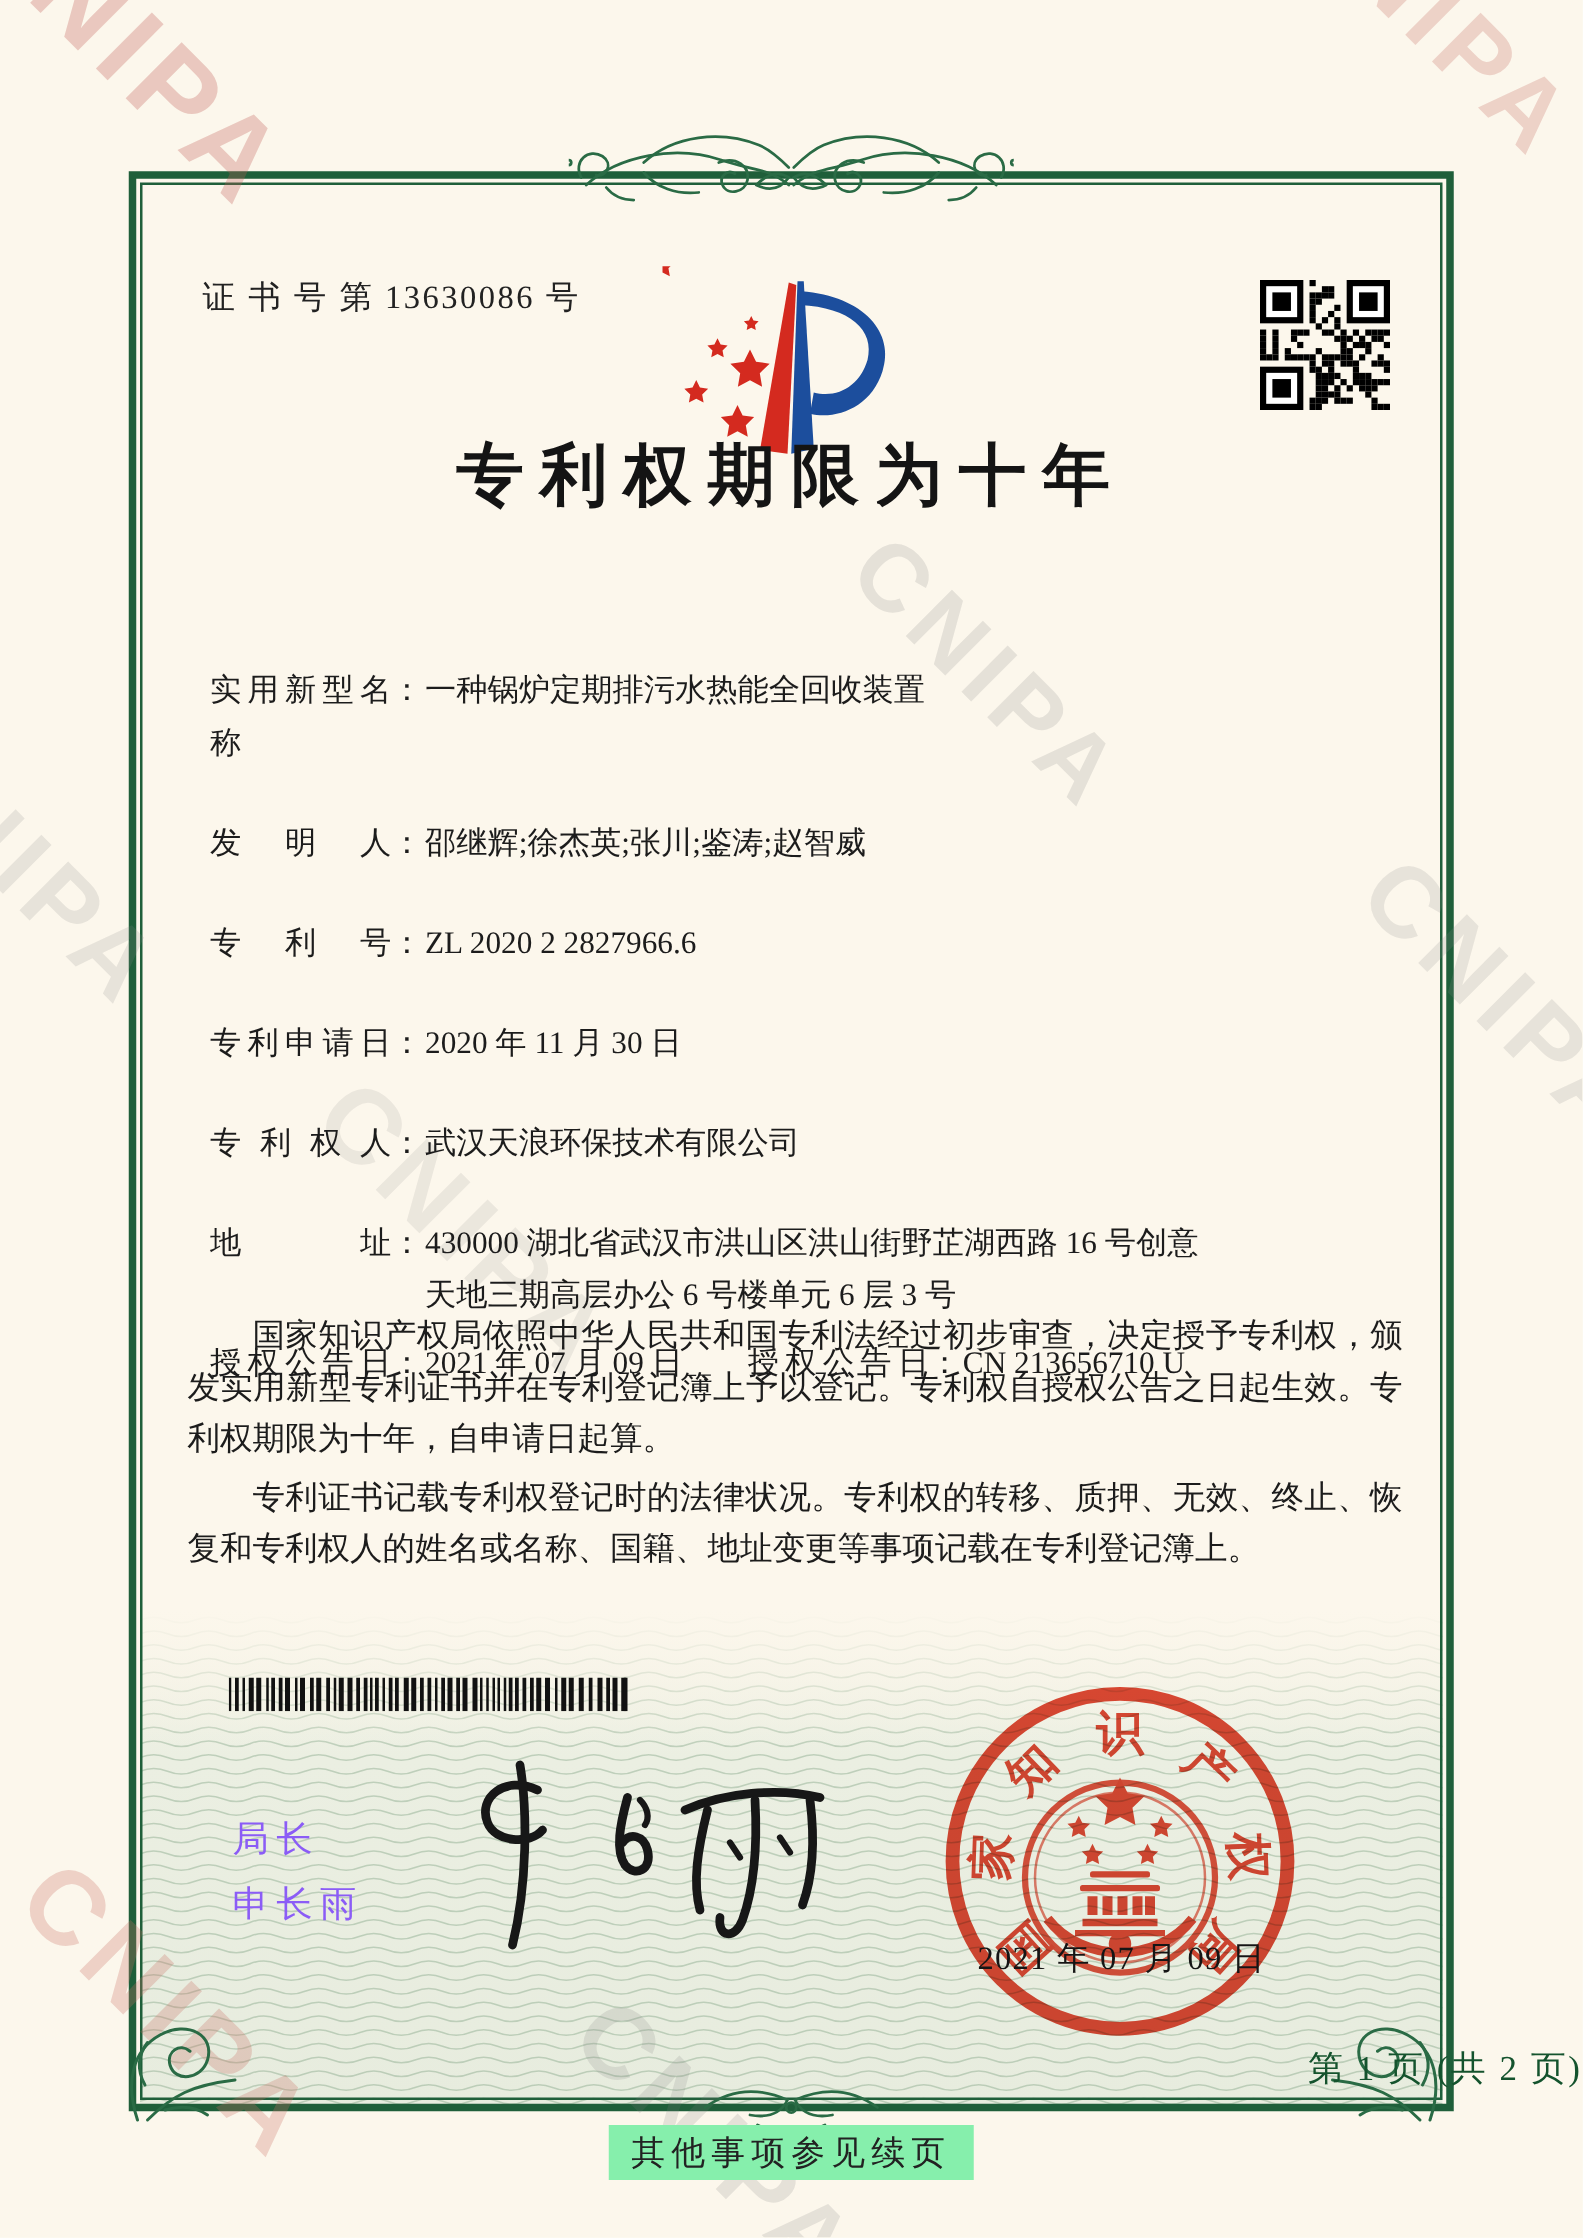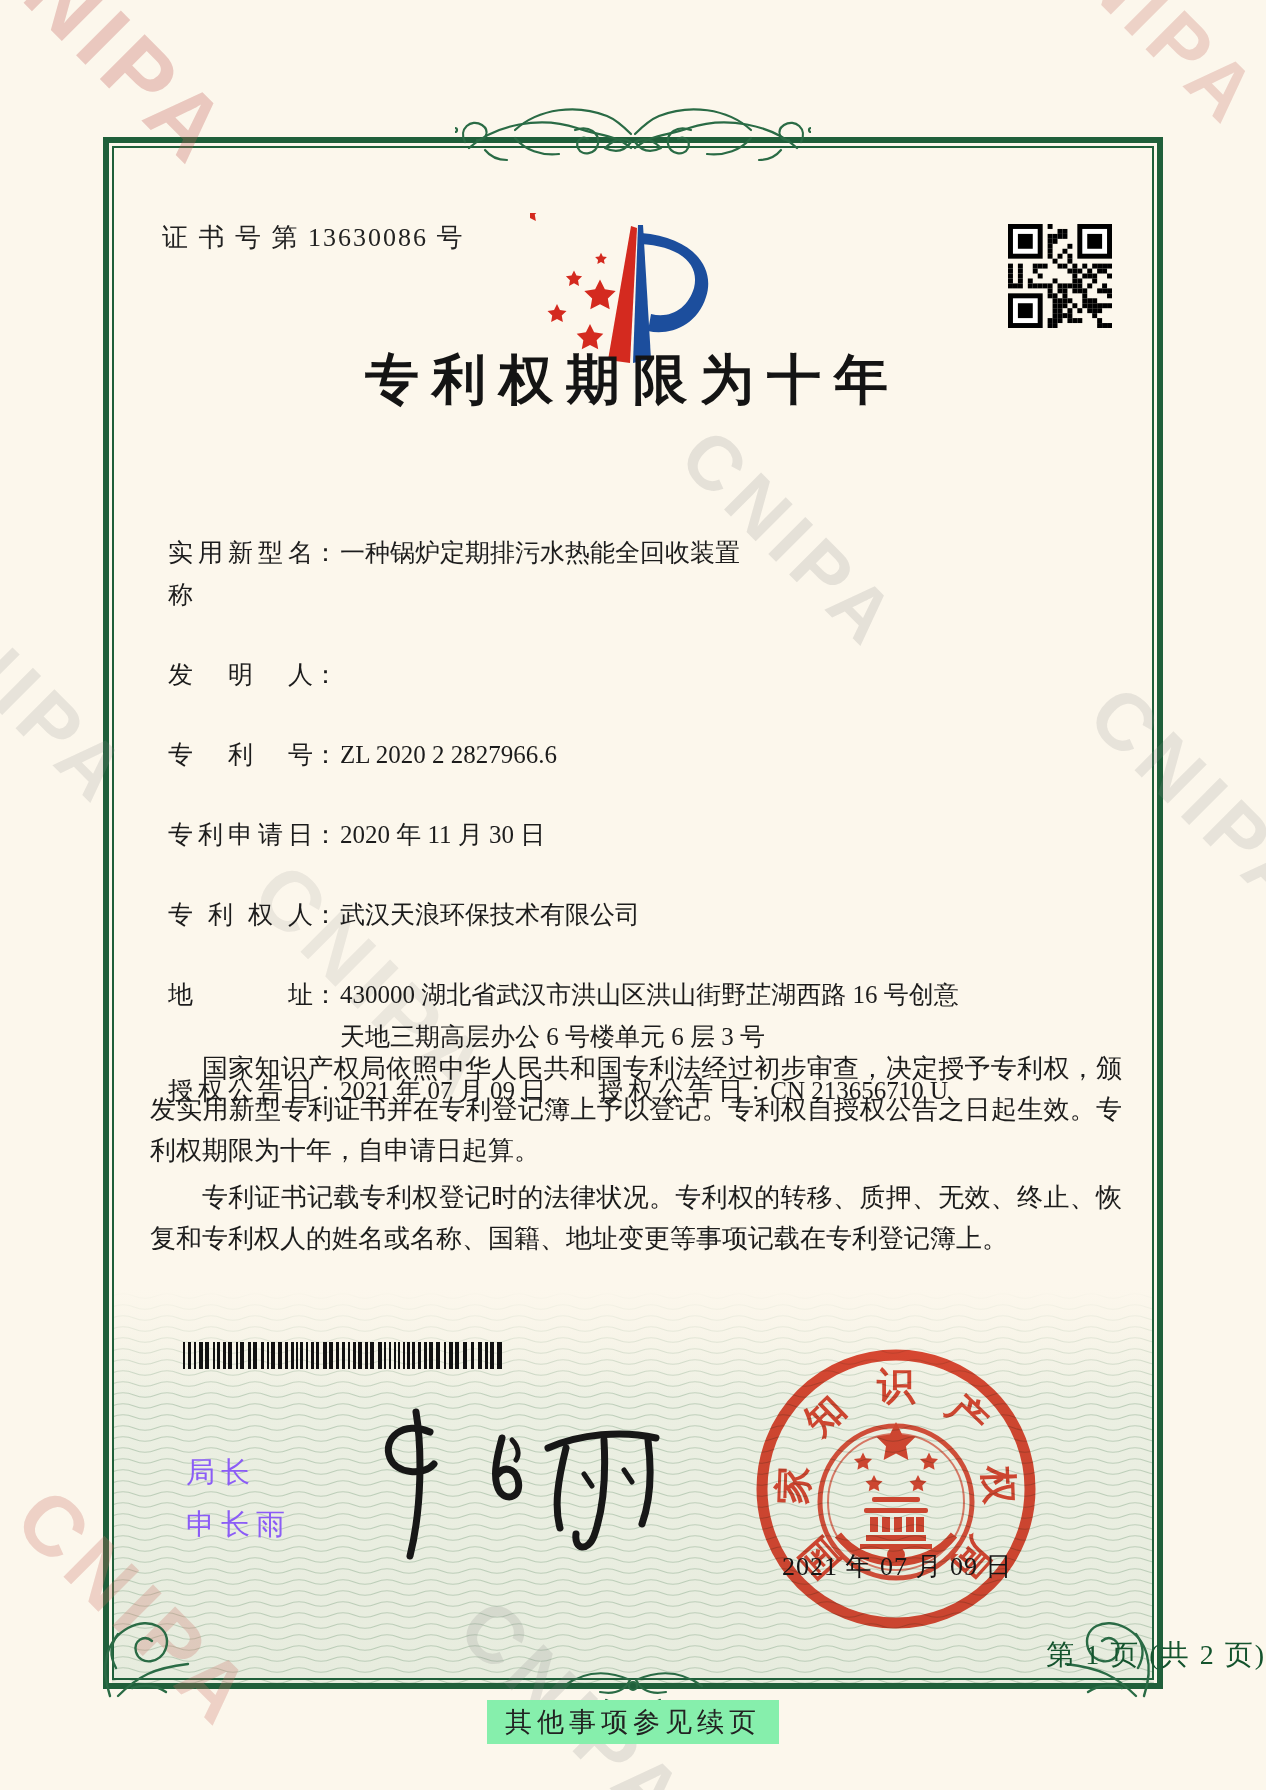--- a/index.html
+++ b/index.html
@@ -325,20 +325,21 @@
 
   <div class="fields">
     <div class="frow">
       <span class="flabel">实用新型名称</span>
         <span class="fcolon">：</span>
         <span class="fvalue">一种锅炉定期排污水热能全回收装置</span>
     </div>
     <div class="frow">
       <span class="flabel">发明人</span>
         <span class="fcolon">：</span>
+        <span class="fvalue">邵继辉;徐杰英;张川;鉴涛;赵智威</span>
     </div>
     <div class="frow">
       <span class="flabel">专利号</span>
         <span class="fcolon">：</span>
         <span class="fvalue">ZL 2020 2 2827966.6</span>
     </div>
     <div class="frow">
       <span class="flabel">专利申请日</span>
         <span class="fcolon">：</span>
         <span class="fvalue">2020 年 11 月 30 日</span>

